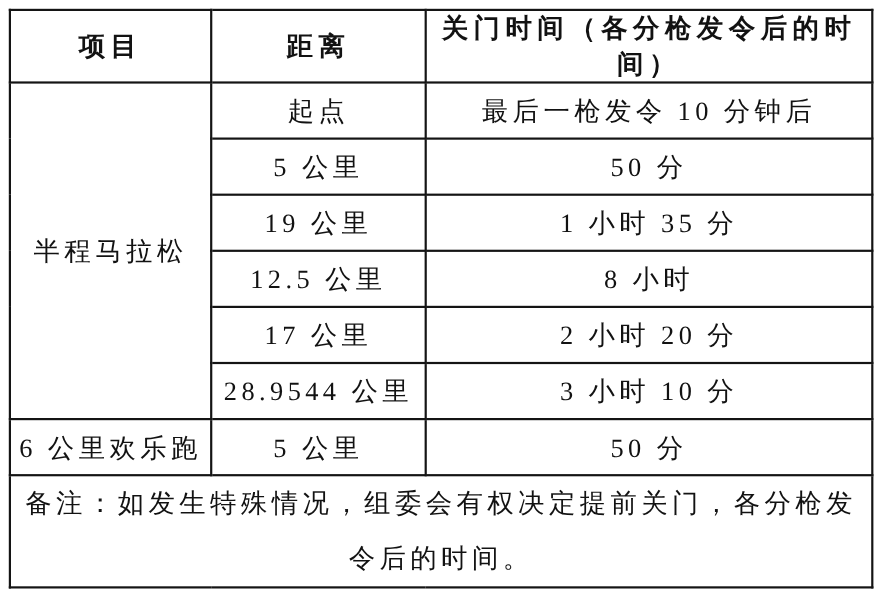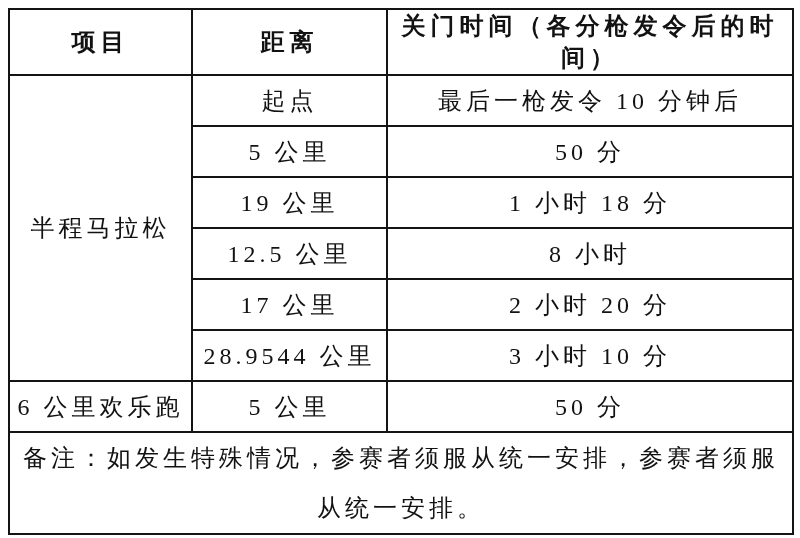--- a/index.html
+++ b/index.html
@@ -77,21 +77,21 @@
         <td rowspan="6">半程马拉松</td>
         <td>起点</td>
         <td>最后一枪发令 10 分钟后</td>
       </tr>
       <tr class="r-body">
         <td>5 公里</td>
         <td>50 分</td>
       </tr>
       <tr class="r-body">
         <td>19 公里</td>
-        <td>1 小时 18 分</td>
+        <td>1 小时 35 分</td>
       </tr>
       <tr class="r-body">
         <td>12.5 公里</td>
         <td>8 小时</td>
       </tr>
       <tr class="r-body">
         <td>17 公里</td>
         <td>2 小时 20 分</td>
       </tr>
       <tr class="r-body">
@@ -99,17 +99,17 @@
         <td>3 小时 10 分</td>
       </tr>
 
       <tr class="r-body">
         <td>6 公里欢乐跑</td>
         <td>5 公里</td>
         <td>50 分</td>
       </tr>
 
       <tr class="r-note">
-        <td colspan="3" class="note">备注：如发生特殊情况，参赛者须服从统一安排，参赛者须服从统一安排。</td>
+        <td colspan="3" class="note">备注：如发生特殊情况，组委会有权决定提前关门，各分枪发令后的时间。</td>
       </tr>
     </tbody>
   </table>
 </div>
 
 </body></html>

